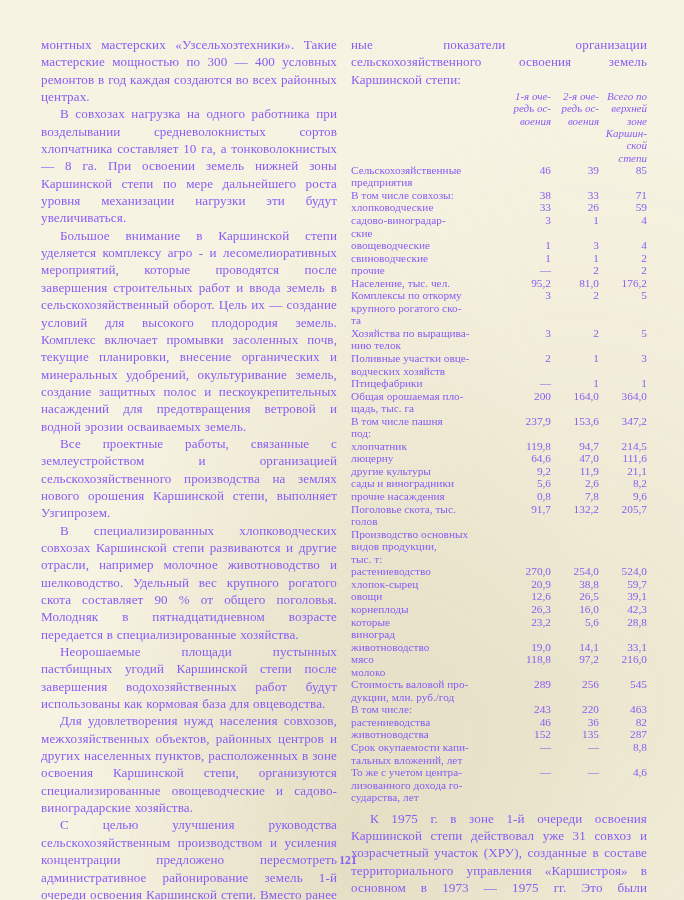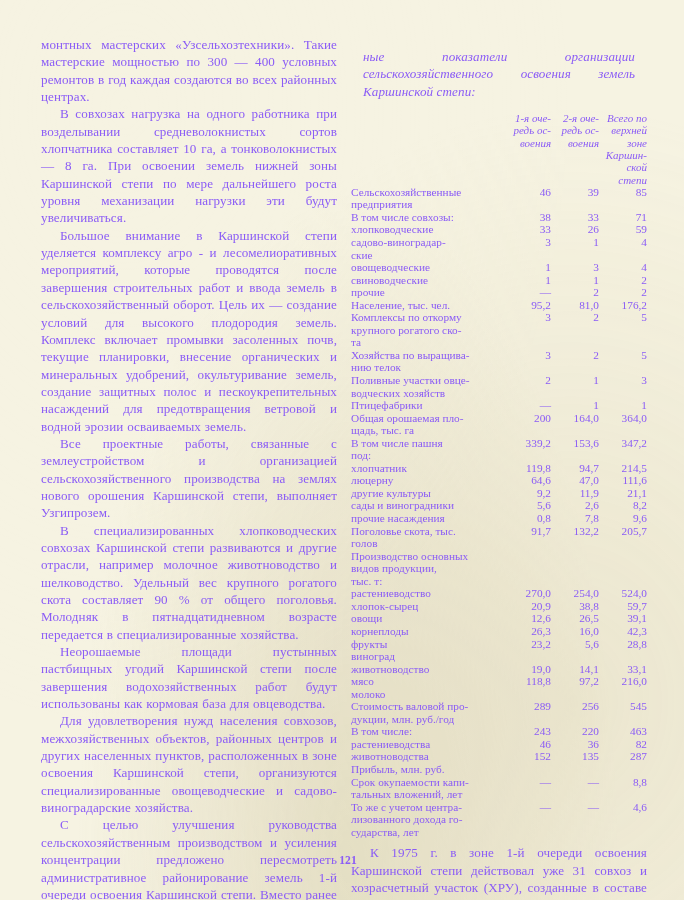--- a/index.html
+++ b/index.html
@@ -46,26 +46,25 @@
     font-size: 13.1px;
     line-height: 17.35px;
     text-align: justify;
     text-indent: 19px;
     letter-spacing: 0.1px;
     word-spacing: 0.4px;
   }
   p.para.noind { text-indent: 0; }
 
   .intro {
-    margin: 12px;
+    margin: 0;
     font-size: 13.1px;
     line-height: 17.35px;
     text-align: justify;
     letter-spacing: 0.1px;
-    font-style: italic;
   }
 
   
   table.datatable {
     width: 100%;
     border-collapse: collapse;
     font-size: 11.3px;
     line-height: 12.55px;
     margin-top: 2px;
   }
@@ -246,21 +245,21 @@
             <tr>
               <td class="lbl i0 just">Общая орошаемая пло-
 щадь, тыс. га</td>
               <td class="num">200</td>
               <td class="num">164,0</td>
               <td class="num c3">364,0</td>
             </tr>
             <tr>
               <td class="lbl i1 just">В том числе пашня
 под:</td>
-              <td class="num">339,2</td>
+              <td class="num">237,9</td>
               <td class="num">153,6</td>
               <td class="num c3">347,2</td>
             </tr>
             <tr>
               <td class="lbl i3">хлопчатник</td>
               <td class="num">119,8</td>
               <td class="num">94,7</td>
               <td class="num c3">214,5</td>
             </tr>
             <tr>
@@ -320,21 +319,21 @@
               <td class="num">26,5</td>
               <td class="num c3">39,1</td>
             </tr>
             <tr>
               <td class="lbl i3">корнеплоды</td>
               <td class="num">26,3</td>
               <td class="num">16,0</td>
               <td class="num c3">42,3</td>
             </tr>
             <tr>
-              <td class="lbl i3">фрукты</td>
+              <td class="lbl i3">которые</td>
               <td class="num">23,2</td>
               <td class="num">5,6</td>
               <td class="num c3">28,8</td>
             </tr>
             <tr>
               <td class="lbl i3">виноград</td>
               <td class="num"></td>
               <td class="num"></td>
               <td class="num c3"></td>
             </tr>
@@ -375,26 +374,20 @@
               <td class="num">36</td>
               <td class="num c3">82</td>
             </tr>
             <tr>
               <td class="lbl i2">животноводства</td>
               <td class="num">152</td>
               <td class="num">135</td>
               <td class="num c3">287</td>
             </tr>
             <tr>
-              <td class="lbl i0">Прибыль, млн. руб.</td>
-              <td class="num"></td>
-              <td class="num"></td>
-              <td class="num c3"></td>
-            </tr>
-            <tr>
               <td class="lbl i0 just">Срок окупаемости капи-
 тальных вложений, лет</td>
               <td class="num">—</td>
               <td class="num">—</td>
               <td class="num c3">8,8</td>
             </tr>
             <tr>
               <td class="lbl i0 just">То же с учетом центра-
 лизованного дохода го-
 сударства, лет</td>

